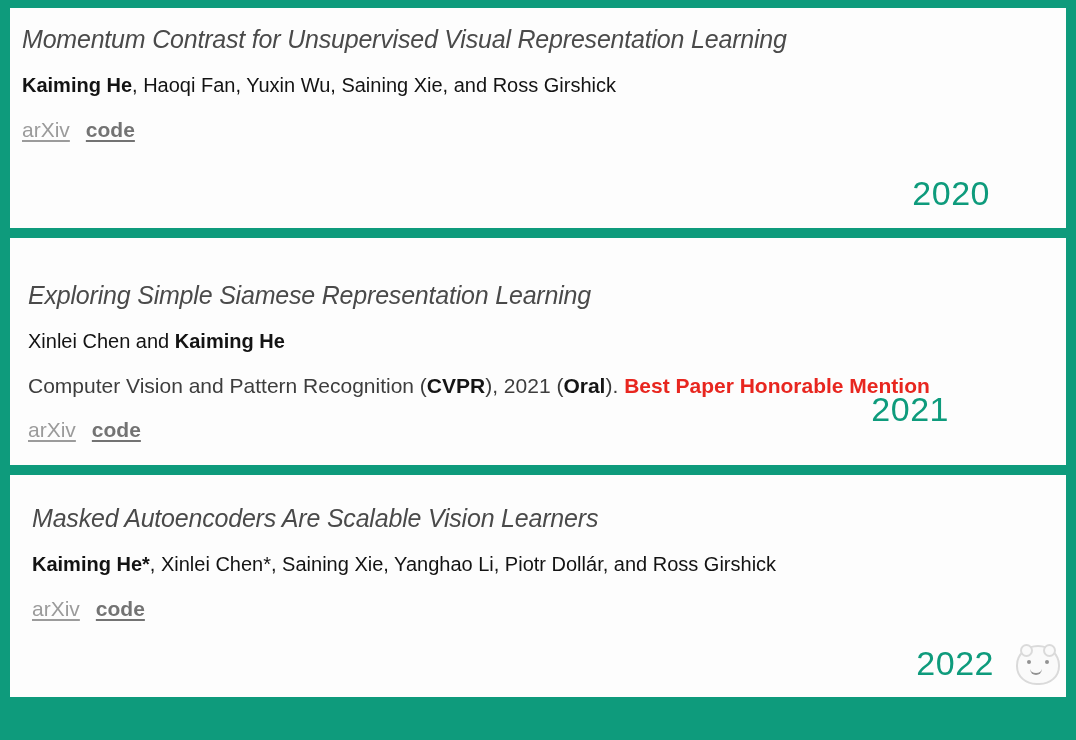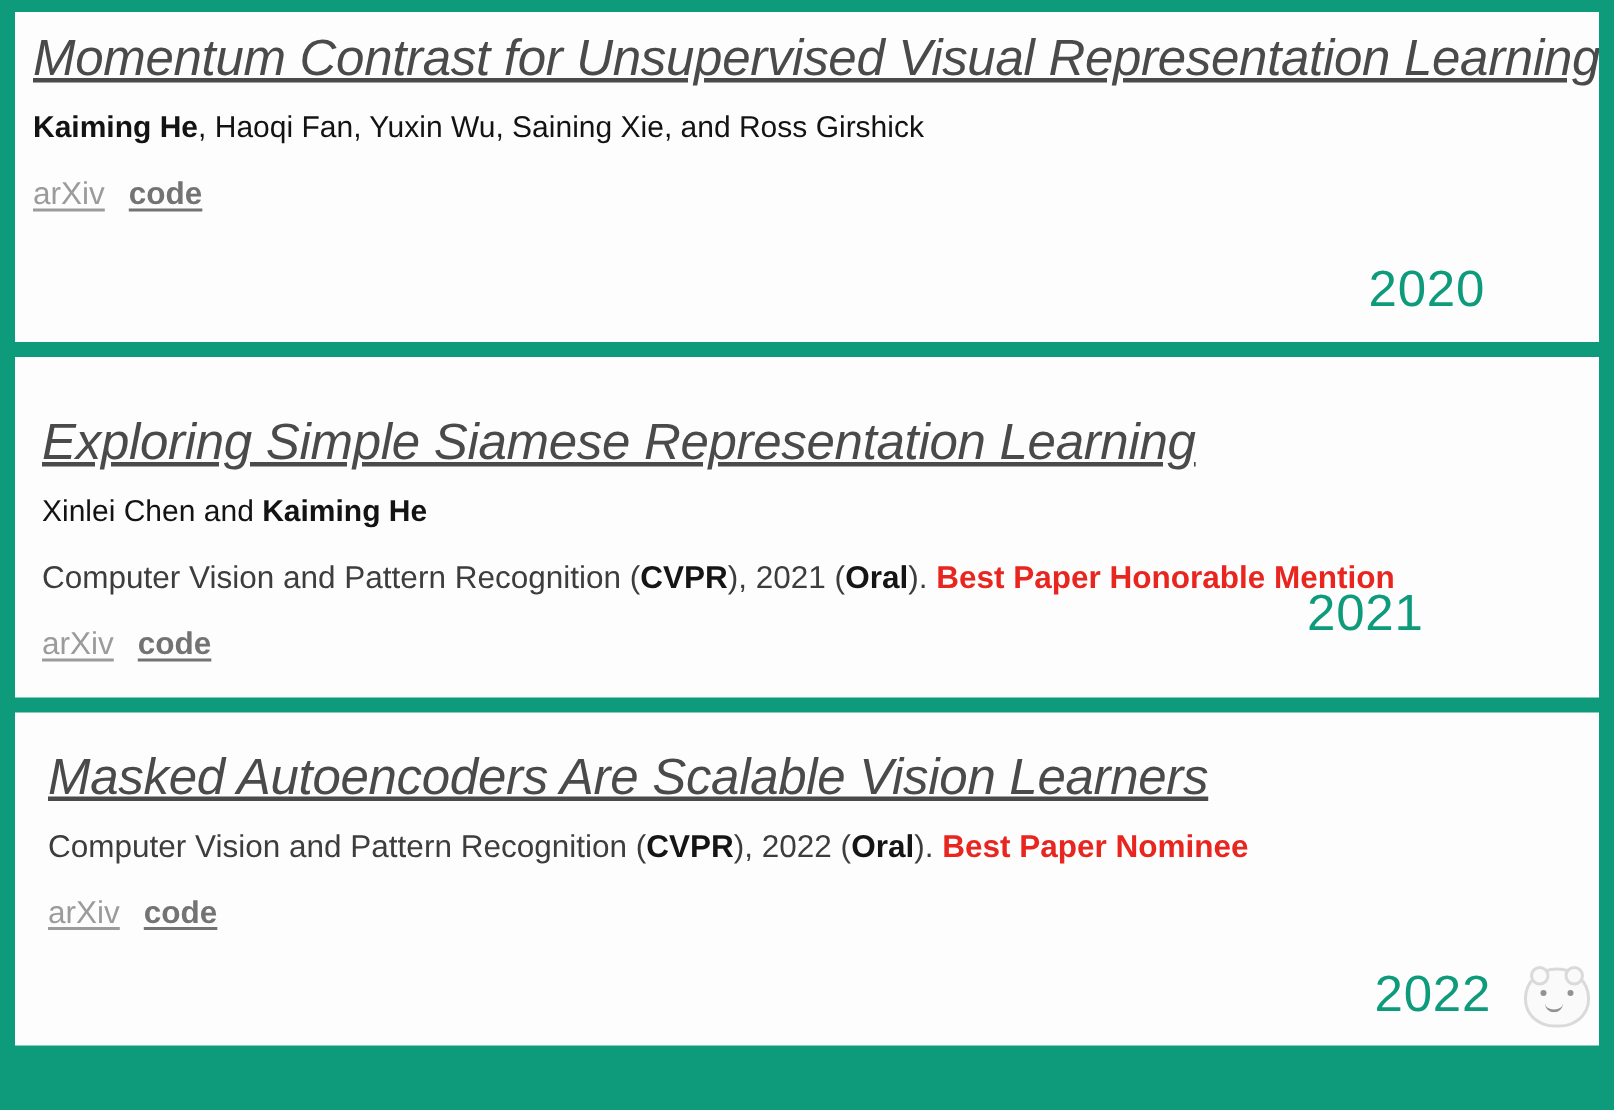--- a/index.html
+++ b/index.html
@@ -49,26 +49,25 @@
     position: relative;
     overflow: hidden;
   }
   .card.c0 { height: 220px; padding: 14px 14px 0 12px; }
   .gap { height: 10px; background: #0e9b7c; flex: none; }
   .card.c1 { height: 227px; padding: 40px 14px 1px 18px; }
   .card.c2 { height: 222px; padding: 26px 14px 0 22px; }
 
   .title {
     font-style: italic;
-    font-size: 34px;
+    font-size: 25px;
     line-height: 34px;
     color: #4a4a4a;
     letter-spacing: -0.2px;
     white-space: nowrap;
-    text-decoration: underline;
   }
 
   .authors {
     font-size: 20px;
     line-height: 30px;
     color: #131313;
     margin-top: 14px;
     white-space: nowrap;
   }
   .authors b { font-weight: bold; }
@@ -193,21 +192,21 @@
       <div class="authors"><span>Xinlei Chen and </span><b>Kaiming He</b></div>
       <div class="venue"><span>Computer Vision and Pattern Recognition (</span><b>CVPR</b><span>), 2021 (</span><b>Oral</b><span>). </span><span class="award">Best Paper Honorable Mention</span></div>
       <div class="links"><a href="#">arXiv</a><a href="#" class="bold">code</a></div>
       <div class="year">2021</div>
     </div>
 
     <div class="gap"></div>
 
     <div class="card c2">
       <div class="title">Masked Autoencoders Are Scalable Vision Learners</div>
-      <div class="venue"><span>Computer Vision and Pattern Recognition (</span><b>CVPR</b><span>), 2022 (</span><b>Oral</b><span>). </span><span class="award">Best Paper Nominee</span></div>
+      <div class="authors"><b>Kaiming He*</b><span>, Xinlei Chen*, Saining Xie, Yanghao Li, Piotr Dollár, and Ross Girshick</span></div>
       <div class="links"><a href="#">arXiv</a><a href="#" class="bold">code</a></div>
       <div class="year">2022</div>
 
       <div class="watermark">
         <div class="wm-face">
           <div class="wm-ear l"></div>
           <div class="wm-ear r"></div>
           <div class="wm-mouth"></div>
         </div>
       </div>

